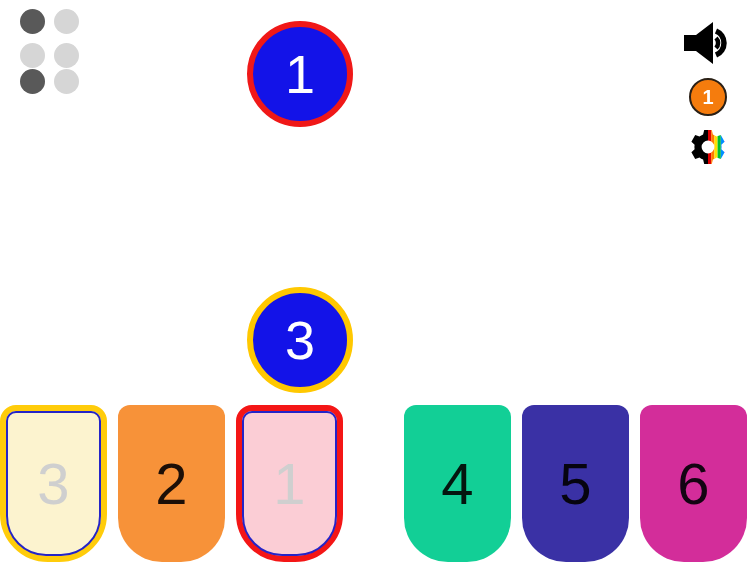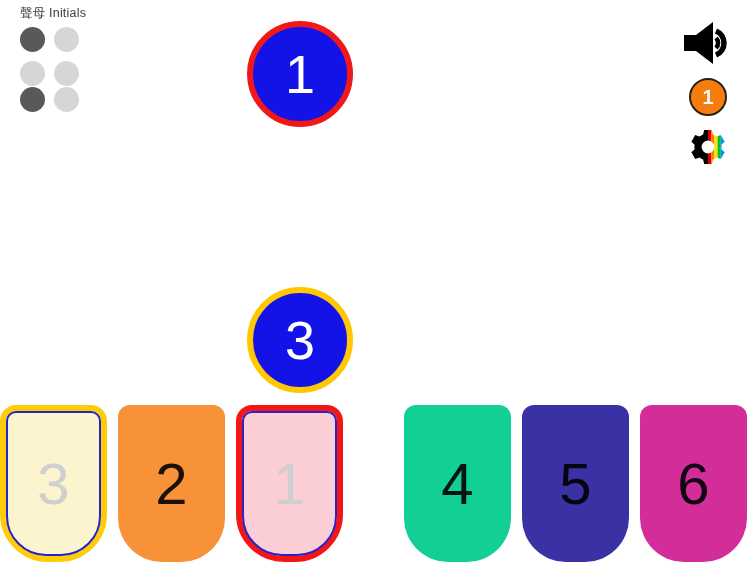--- a/index.html
+++ b/index.html
@@ -168,21 +168,20 @@
     position: relative;
     z-index: 1;
   }
 </style>
 </head>
 <body style="background: rgb(255, 255, 255);">
 
 <div id="stage">
 
   <div class="progress-panel">
-    <div class="progress-label">聲母 Initials</div>
     <div class="dot-grid" id="dot-grid">
         <div class="dot filled" style="background: rgb(89, 89, 89);"></div>
         <div class="dot" style="background: rgb(214, 214, 214);"></div>
         <div class="dot" style="background: rgb(214, 214, 214);"></div>
         <div class="dot" style="background: rgb(214, 214, 214);"></div>
         <div class="dot filled" style="background: rgb(89, 89, 89);"></div>
         <div class="dot" style="background: rgb(214, 214, 214);"></div>
       </div>
   </div>
 

